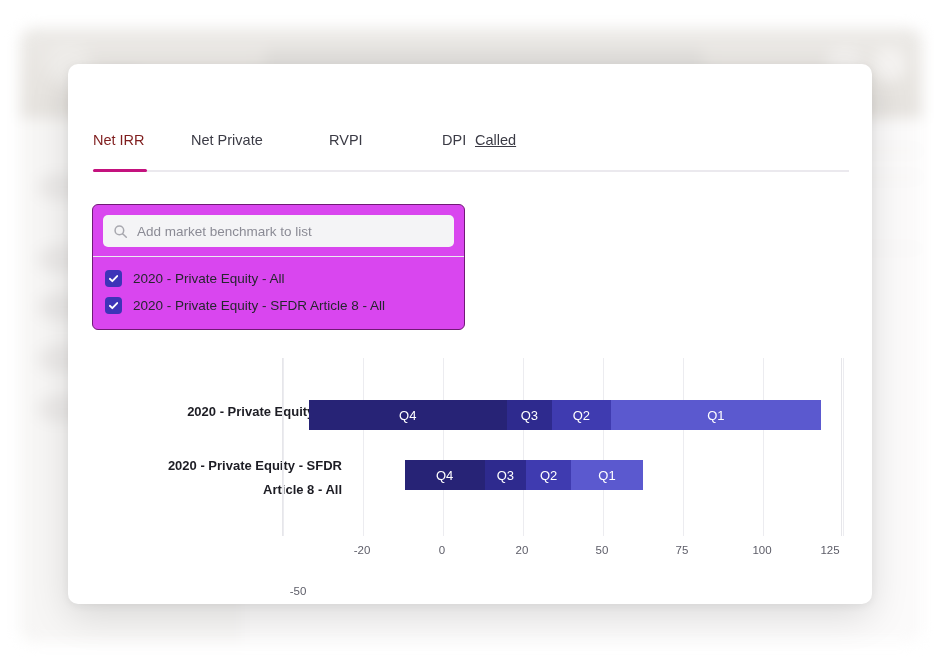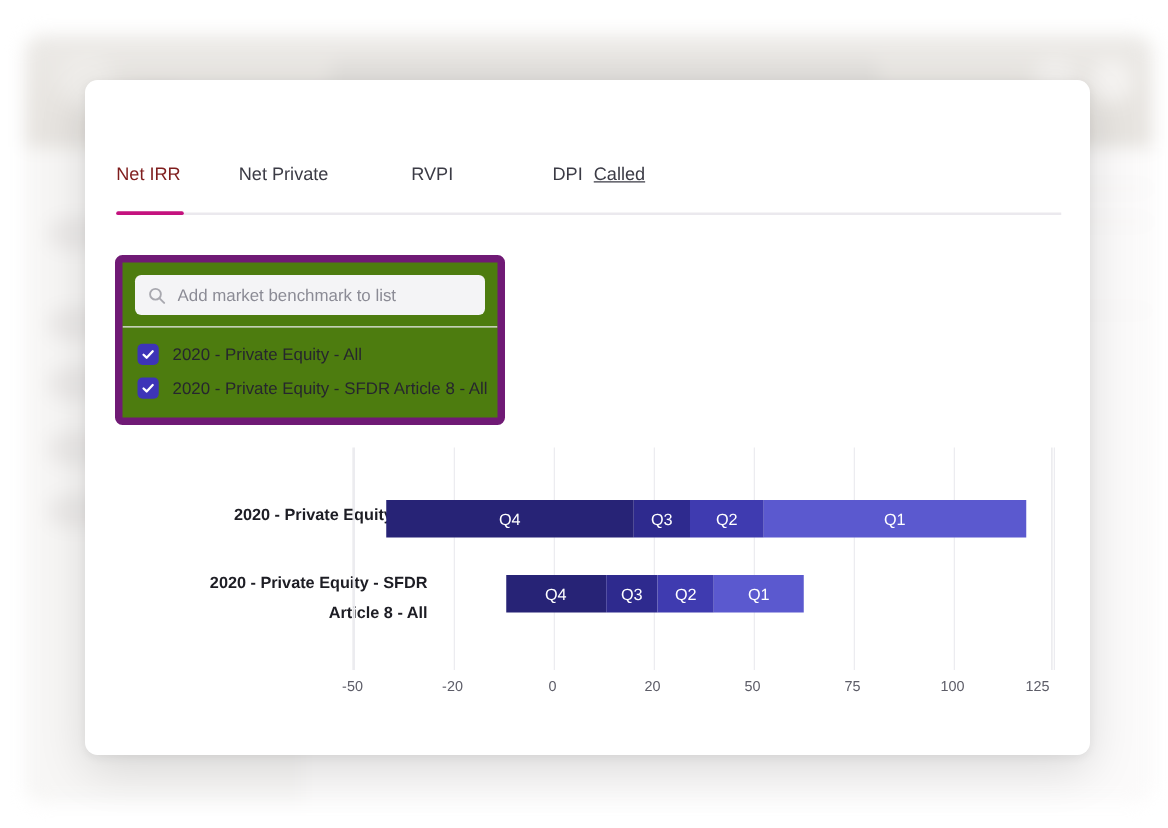--- a/index.html
+++ b/index.html
@@ -102,24 +102,24 @@
     background: #ebe9ee;
   }
   .tabs-underline-active {
     position: absolute; left: 0; top: 39px; width: 54px; height: 3px;
     background: #c4127e; border-radius: 2px;
   }
 
   
   .picker {
     position: absolute; left: 24px; top: 140px;
-    width: 312px;
-    border: 6px solid #701a75;
+    width: 373px;
+    border: 1px solid #701a75;
     border-radius: 6px;
-    background: #4d7c0f;
+    background: #d946ef;
     overflow: hidden;
   }
   .picker-search {
     margin: 10px 10px 9px 10px;
     height: 32px;
     background: #f4f4f6;
     border-radius: 5px;
     display: flex; align-items: center;
     padding: 0 10px;
   }
@@ -281,21 +281,21 @@
               <div class="seg" style="left: 328px; width: 209.6px; background: rgb(91, 89, 207);">Q1</div>
             </div>
             <div class="bar-row" style="top: 102px; left: 0px; width: 560px;">
               <div class="seg" style="left: 121.6px; width: 80px; background: rgb(39, 35, 118);">Q4</div>
               <div class="seg" style="left: 201.6px; width: 41.6px; background: rgb(46, 42, 142);">Q3</div>
               <div class="seg" style="left: 243.2px; width: 44.8px; background: rgb(63, 59, 176);">Q2</div>
               <div class="seg" style="left: 288px; width: 72px; background: rgb(91, 89, 207);">Q1</div>
             </div>
           </div>
         <div class="axis" id="axis">
-            <div class="tick" style="left: 0px;">-50</div>
+            <div class="tick" style="left: 16px; margin-top: 41px;">-50</div>
             <div class="tick" style="left: 80px;">-20</div>
             <div class="tick" style="left: 160px;">0</div>
             <div class="tick" style="left: 240px;">20</div>
             <div class="tick" style="left: 320px;">50</div>
             <div class="tick" style="left: 400px;">75</div>
             <div class="tick" style="left: 480px;">100</div>
             <div class="tick" style="left: 548px;">125</div>
           </div>
       </div>
     </div>

